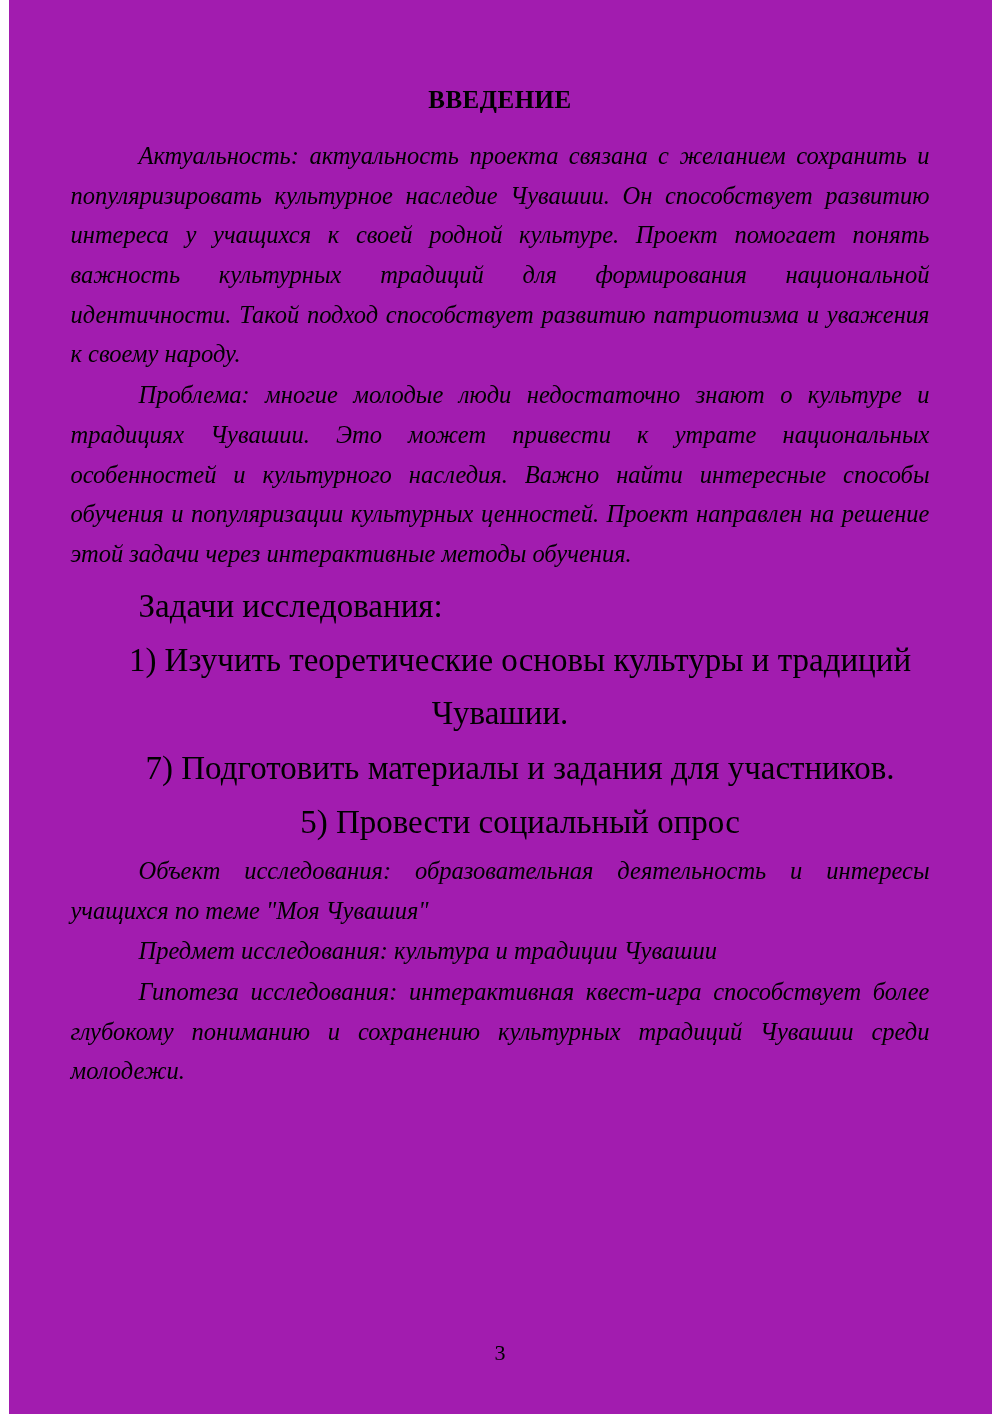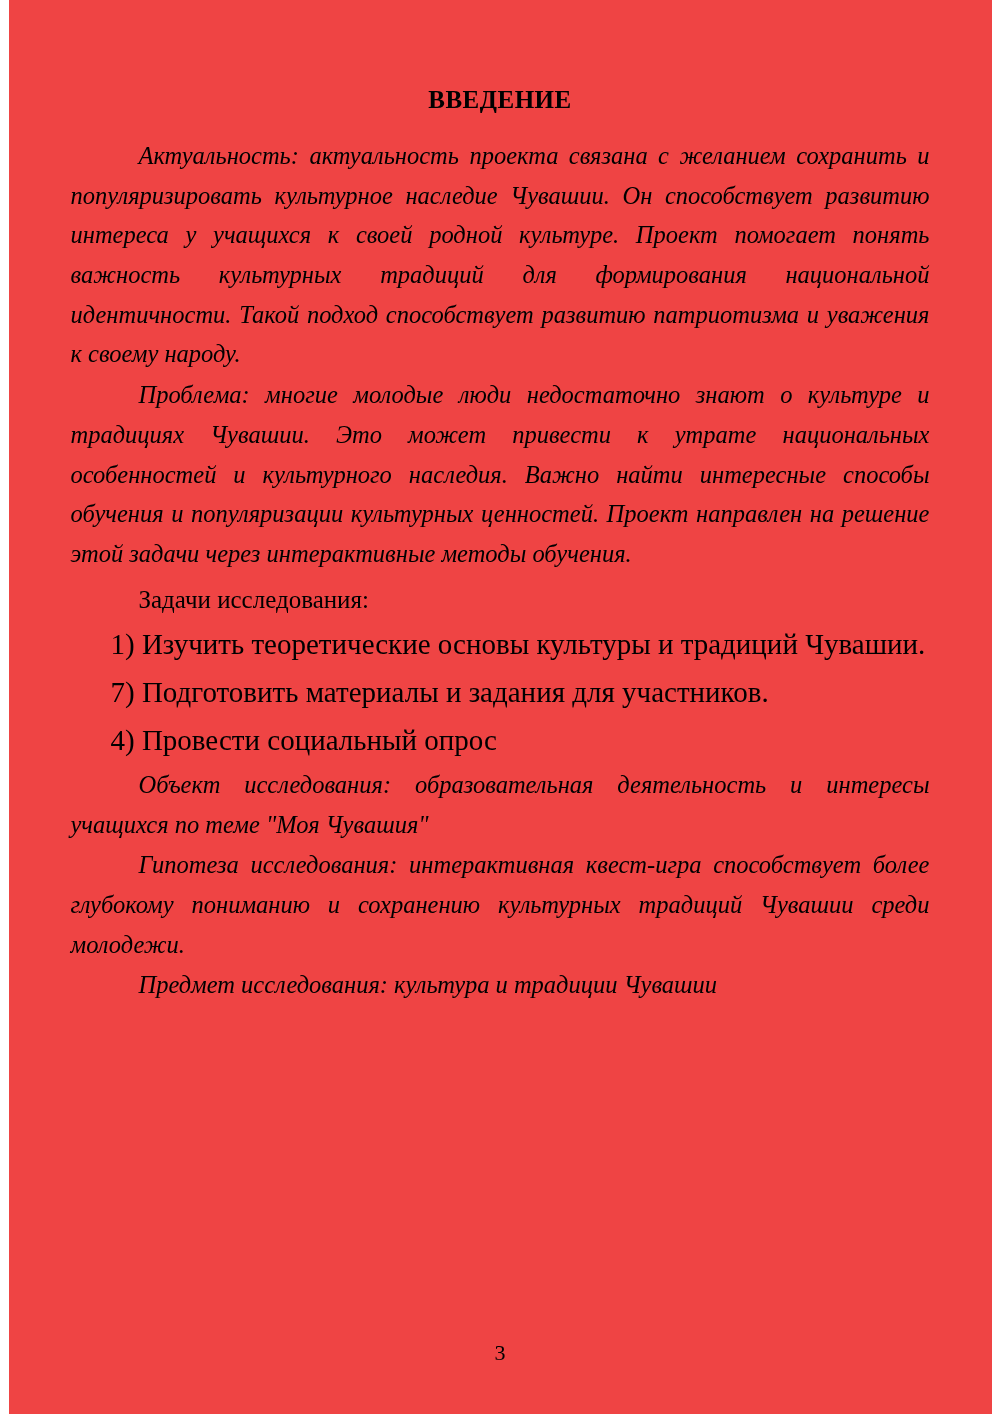--- a/index.html
+++ b/index.html
@@ -5,21 +5,21 @@
   html, body {
     margin: 0;
     padding: 0;
     background: #ffffff;
   }
   .page {
     position: relative;
     width: 983px;
     height: 1414px;
     margin: 0 auto;
-    background: #ef4444;
+    background: #a21caf;
     box-sizing: border-box;
     padding: 86px 62px 40px 62px;
     font-family: "Liberation Serif", "DejaVu Serif", serif;
     color: #000000;
   }
   .doc-title {
     text-align: center;
     font-weight: bold;
     font-size: 25px;
     letter-spacing: 0.5px;
@@ -29,28 +29,28 @@
     font-size: 24.5px;
     line-height: 1.62;
     text-align: justify;
     text-justify: inter-word;
     text-indent: 68px;
     margin: 0 0 1px 0;
     font-style: italic;
   }
   
   .list-item {
-    font-size: 29px;
+    font-size: 33px;
     line-height: 1.62;
-    text-align: left;
+    text-align: center;
     text-indent: 40px;
     margin: 0 0 1px 0;
   }
   .sub-head {
-    font-size: 25px;
+    font-size: 33px;
     line-height: 1.62;
     text-indent: 68px;
     margin: 6px 0 1px 0;
   }
   .page-number {
     position: absolute;
     left: 0;
     right: 0;
     bottom: 48px;
     text-align: center;
@@ -65,21 +65,21 @@
 
   <h1 class="doc-title">ВВЕДЕНИЕ</h1>
 
   <p class="para">Актуальность: актуальность проекта связана с желанием сохранить и популяризировать культурное наследие Чувашии. Он способствует развитию интереса у учащихся к своей родной культуре. Проект помогает понять важность культурных традиций для формирования национальной идентичности. Такой подход способствует развитию патриотизма и уважения к своему народу.</p>
   <p class="para">Проблема: многие молодые люди недостаточно знают о культуре и традициях Чувашии. Это может привести к утрате национальных особенностей и культурного наследия. Важно найти интересные способы обучения и популяризации культурных ценностей. Проект направлен на решение этой задачи через интерактивные методы обучения.</p>
 
   <p class="sub-head">Задачи исследования:</p>
 
   <p class="list-item">1) Изучить теоретические основы культуры и традиций Чувашии.</p>
   <p class="list-item">7) Подготовить материалы и задания для участников.</p>
-  <p class="list-item">4) Провести социальный опрос</p>
+  <p class="list-item">5) Провести социальный опрос</p>
 
   <p class="para">Объект исследования: образовательная деятельность и интересы учащихся по теме "Моя Чувашия"</p>
+  <p class="para">Предмет исследования: культура и традиции Чувашии</p>
   <p class="para">Гипотеза исследования: интерактивная квест-игра способствует более глубокому пониманию и сохранению культурных традиций Чувашии среди молодежи.</p>
-  <p class="para">Предмет исследования: культура и традиции Чувашии</p>
 
 
   <div class="page-number">3</div>
 </div>
 
 </body></html>

